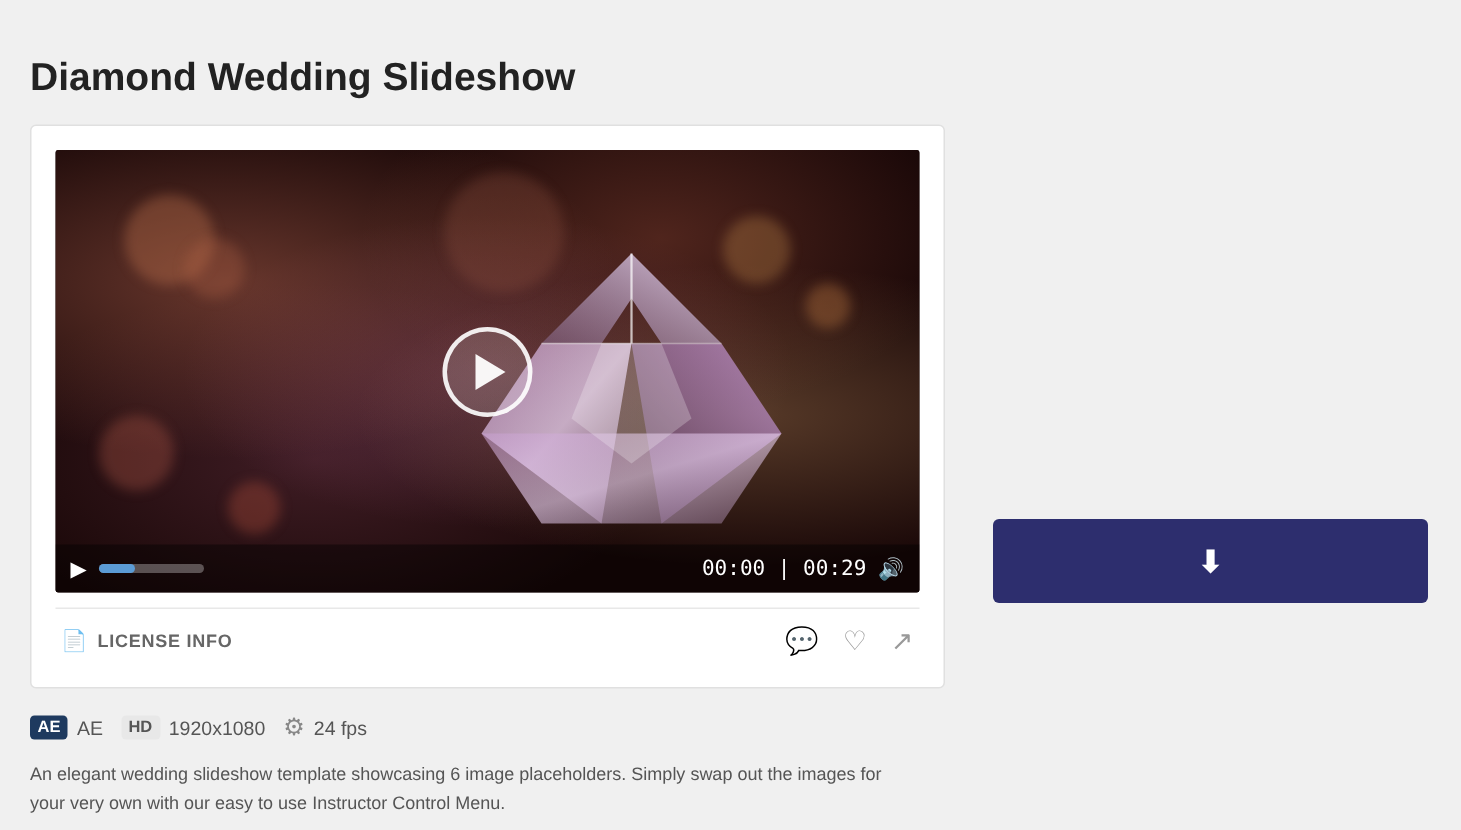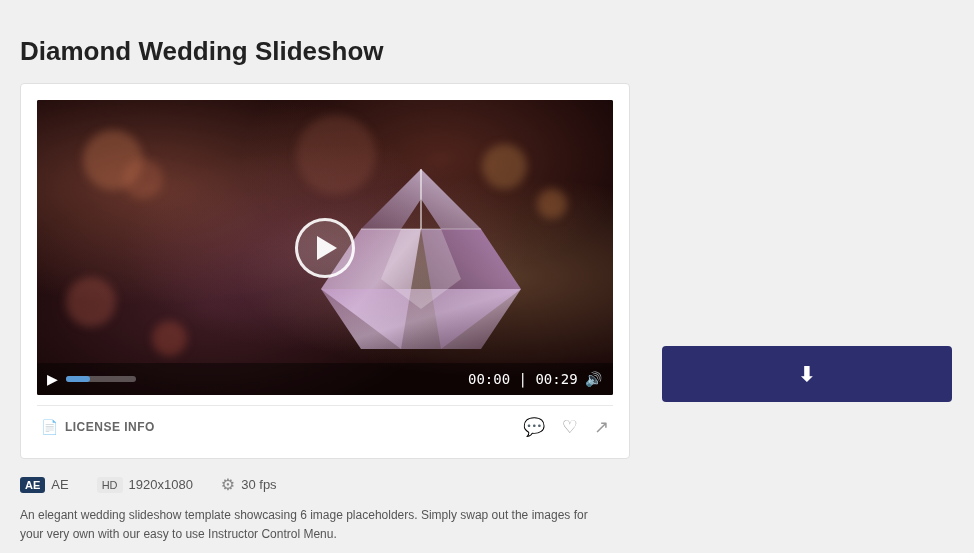--- a/index.html
+++ b/index.html
@@ -164,37 +164,37 @@
       gap: 16px;
     }
     .action-icon {
       color: #999;
       font-size: 18px;
       cursor: pointer;
     }
     .meta-row {
       display: flex;
       align-items: center;
-      gap: 28px;
+      gap: 12px;
       margin-top: 16px;
       margin-bottom: 12px;
     }
     .meta-item {
       display: flex;
       align-items: center;
       gap: 6px;
       font-size: 13px;
       color: #555;
     }
     .meta-badge {
       background: #e8e8e8;
       border-radius: 3px;
       padding: 2px 5px;
       font-size: 11px;
-      font-weight: normal;
+      font-weight: bold;
       color: #555;
     }
     .ae-badge {
       background: #1e3a5f;
       color: #fff;
       border-radius: 3px;
       padding: 2px 5px;
       font-size: 11px;
       font-weight: bold;
     }
@@ -315,21 +315,21 @@
       <div class="meta-item">
         <span class="ae-badge">AE</span>
         <span>AE</span>
       </div>
       <div class="meta-item">
         <span class="meta-badge">HD</span>
         <span>1920x1080</span>
       </div>
       <div class="meta-item">
         <span style="font-size:16px;color:#888;">⚙</span>
-        <span>30 fps</span>
+        <span>24 fps</span>
       </div>
     </div>
 
     <p class="description">An elegant wedding slideshow template showcasing 6 image placeholders. Simply swap out the images for your very own with our easy to use Instructor Control Menu.</p>
   </div>
 
   <div class="right-column">
     <button class="download-button">
       <span class="download-arrow">⬇</span>
     </button>

